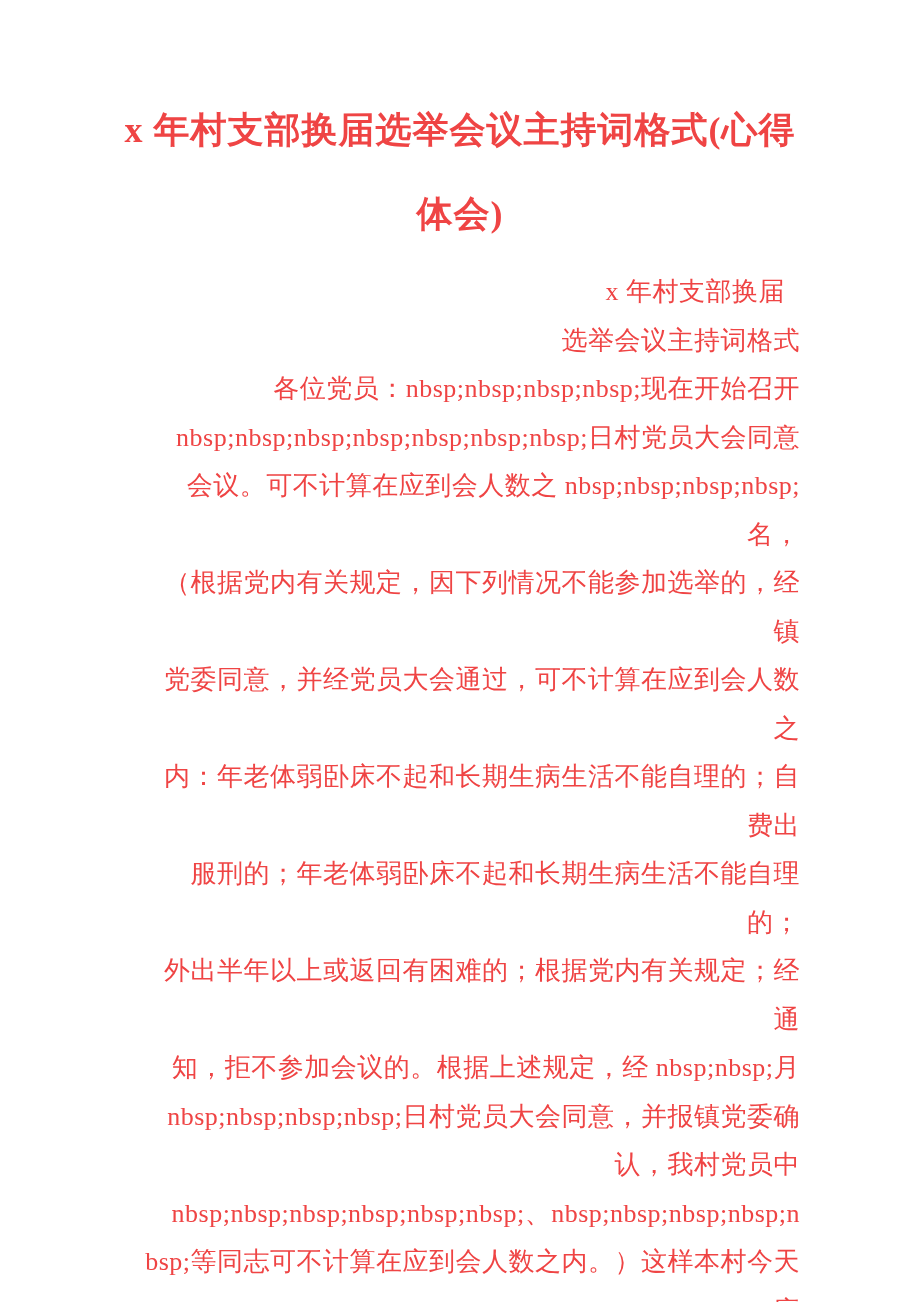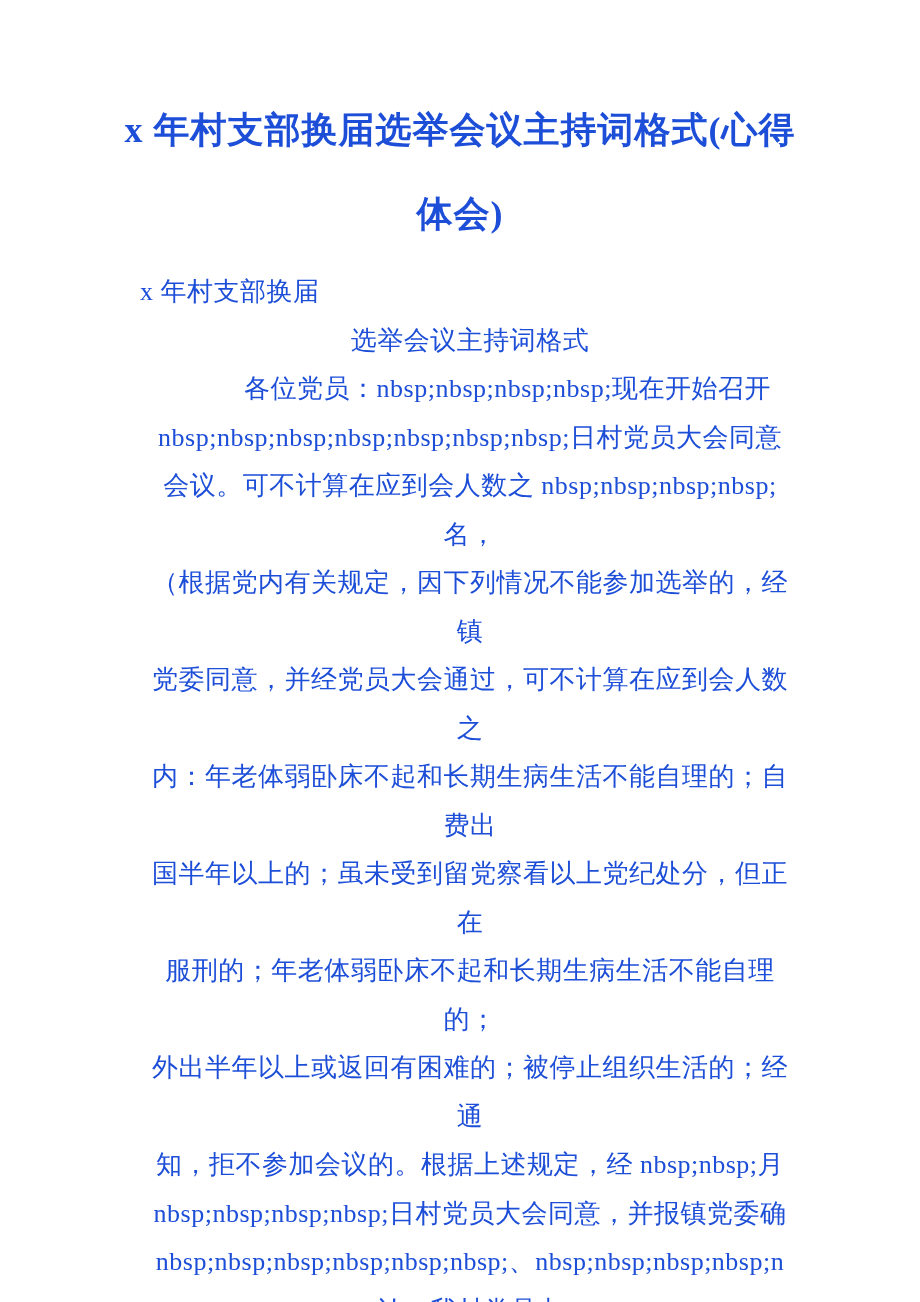--- a/index.html
+++ b/index.html
@@ -28,48 +28,47 @@
   .title-line { display: block; }
   .content {
     margin: 12px 120px 0 140px;
     font-size: 26px;
     line-height: 48.5px;
     letter-spacing: 0.5px;
   }
   .line {
     min-height: 48.5px;
     white-space: pre-wrap;
-    text-align: center;
+    text-align: right;
   }
-  .line.right { text-align: left; padding-right: 15px; }
+  .line.right { text-align: right; padding-right: 15px; }
   .line.indent { padding-left: 75px; }
 </style>
 </head>
 <body style="background: rgb(255, 255, 255);">
 
-<div class="doc" style="background: rgb(255, 255, 255); color: #1d4ed8;">
+<div class="doc" style="background: rgb(255, 255, 255); color: #ef4444;">
 
   <h1 class="title">
     <span class="title-line">x 年村支部换届选举会议主持词格式(心得</span>
     <span class="title-line">体会)</span>
   </h1>
 
   <div class="content">
     <div class="line right">x 年村支部换届</div>
     <div class="line">选举会议主持词格式</div>
     <div class="line indent">各位党员：nbsp;nbsp;nbsp;nbsp;现在开始召开</div>
     <div class="line">nbsp;nbsp;nbsp;nbsp;nbsp;nbsp;nbsp;日村党员大会同意</div>
     <div class="line">会议。可不计算在应到会人数之 nbsp;nbsp;nbsp;nbsp;名，</div>
     <div class="line">（根据党内有关规定，因下列情况不能参加选举的，经镇</div>
     <div class="line">党委同意，并经党员大会通过，可不计算在应到会人数之</div>
     <div class="line">内：年老体弱卧床不起和长期生病生活不能自理的；自费出</div>
-    <div class="line">国半年以上的；虽未受到留党察看以上党纪处分，但正在</div>
     <div class="line">服刑的；年老体弱卧床不起和长期生病生活不能自理的；</div>
-    <div class="line">外出半年以上或返回有困难的；被停止组织生活的；经通</div>
+    <div class="line">外出半年以上或返回有困难的；根据党内有关规定；经通</div>
     <div class="line">知，拒不参加会议的。根据上述规定，经 nbsp;nbsp;月</div>
     <div class="line">nbsp;nbsp;nbsp;nbsp;日村党员大会同意，并报镇党委确</div>
+    <div class="line">认，我村党员中</div>
     <div class="line">nbsp;nbsp;nbsp;nbsp;nbsp;nbsp;、nbsp;nbsp;nbsp;nbsp;n</div>
-    <div class="line">认，我村党员中</div>
     <div class="line">bsp;等同志可不计算在应到会人数之内。）这样本村今天应</div>
 
   </div>
 
 </div>
 
 </body></html>

